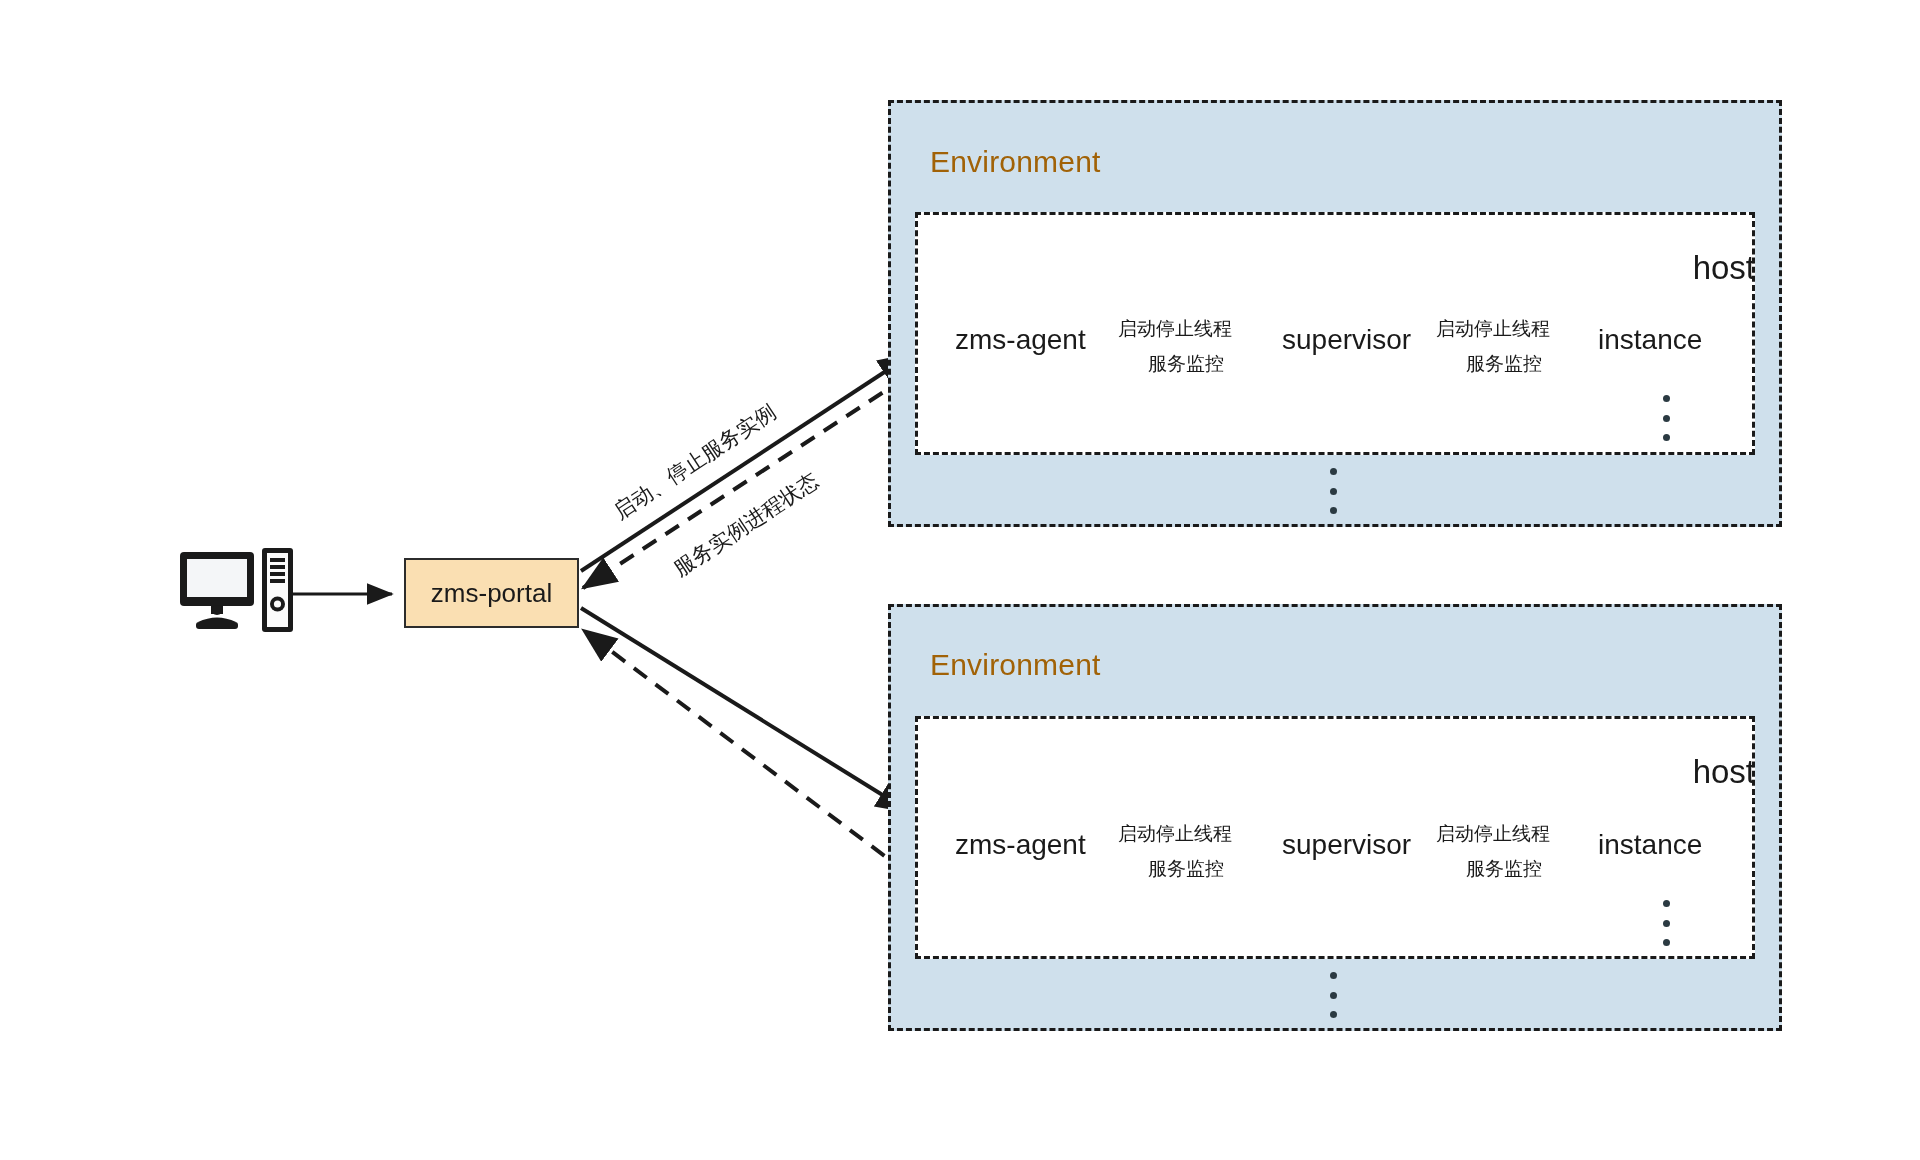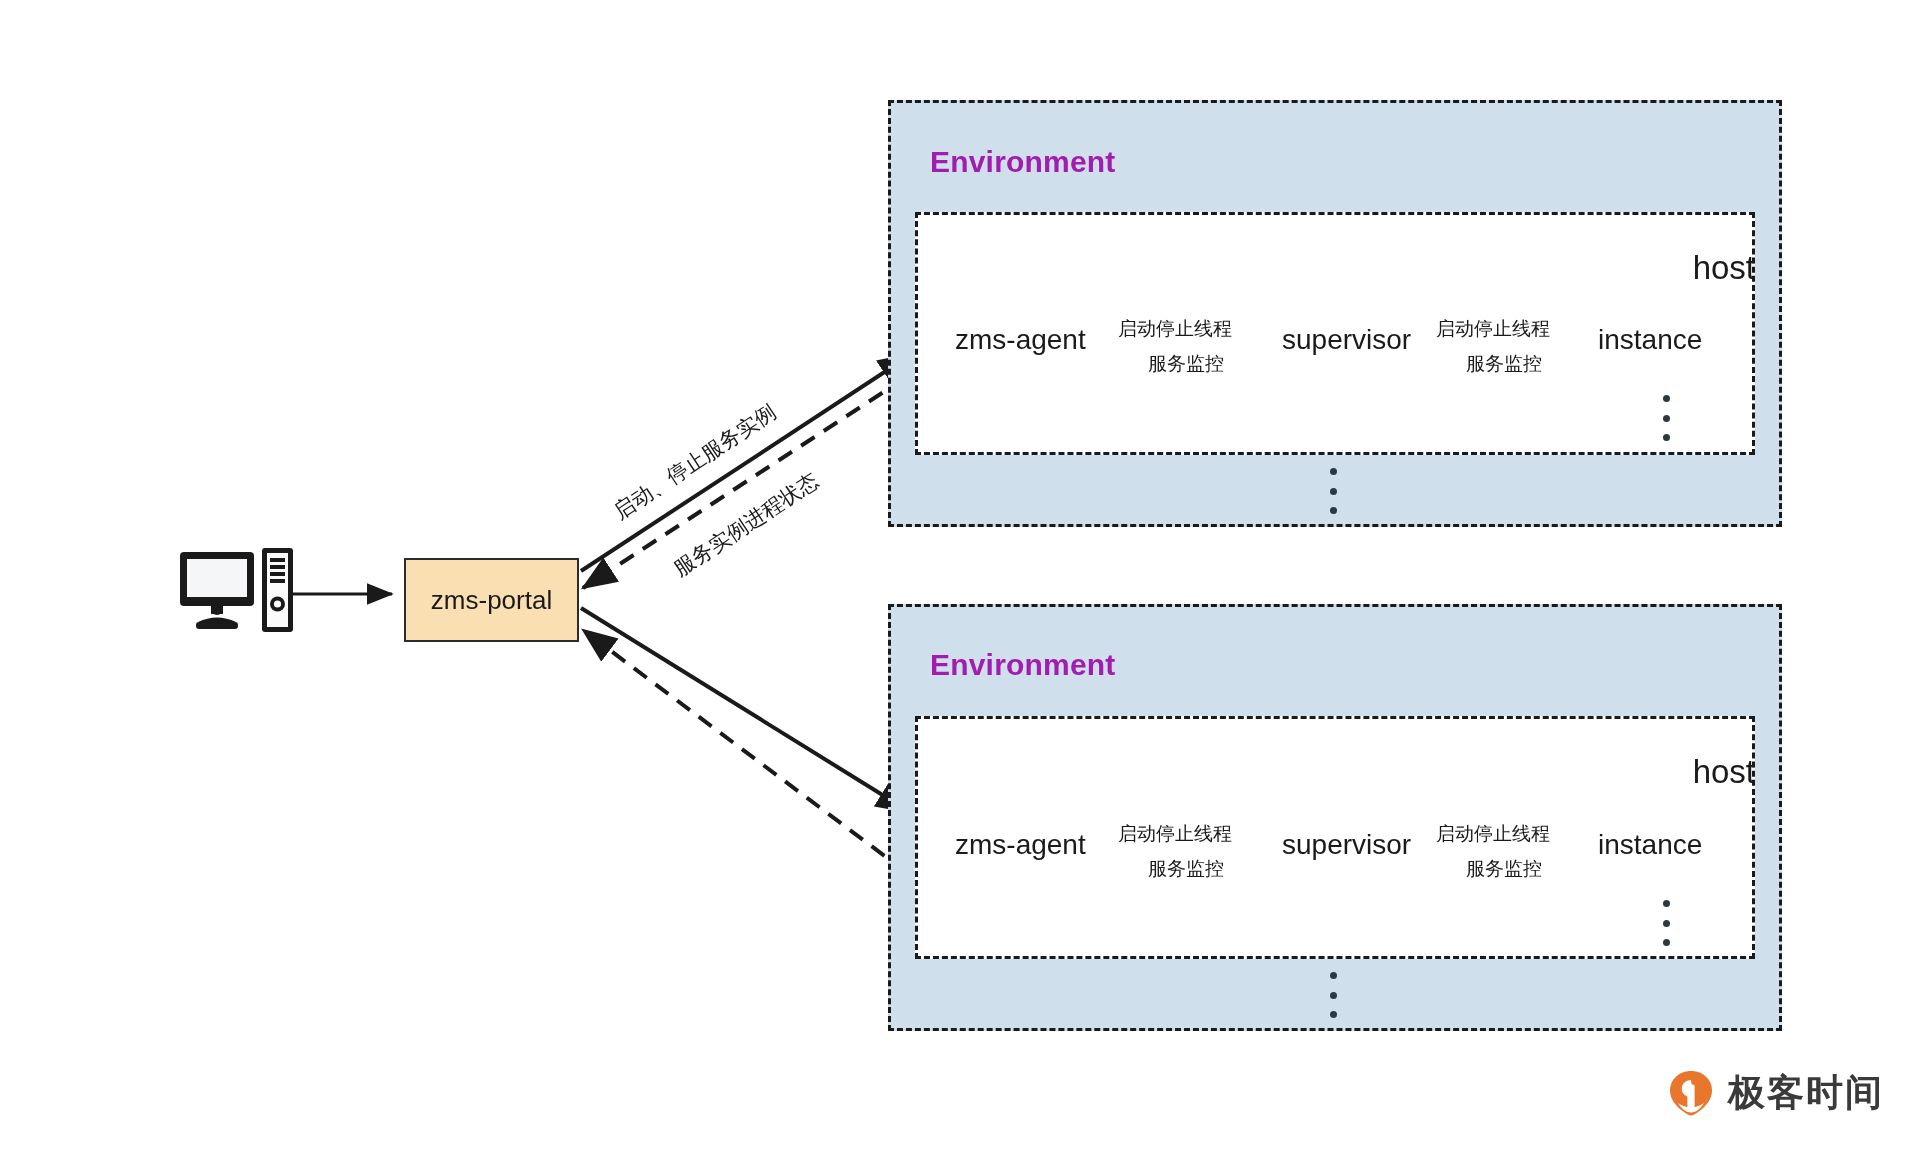--- a/index.html
+++ b/index.html
@@ -32,24 +32,23 @@
   
   .env-box {
     position: absolute;
     background: #cfe0ec;
     border: 3px dashed #1a1a1a;
     box-sizing: border-box;
   }
   .env-title {
     position: absolute;
     font-size: 30px;
-    color: #a21caf;
+    color: #a16207;
     letter-spacing: 0.2px;
     white-space: nowrap;
-    font-weight: bold;
   }
   .host-box {
     position: absolute;
     background: #ffffff;
     border: 3px dashed #1a1a1a;
     box-sizing: border-box;
   }
   .host-title {
     position: absolute;
     width: 100%;
@@ -193,21 +192,21 @@
         <rect x="92" y="10" width="15" height="4" fill="#1a1a1a"></rect>
         <rect x="92" y="17" width="15" height="4" fill="#1a1a1a"></rect>
         <rect x="92" y="24" width="15" height="4" fill="#1a1a1a"></rect>
         <rect x="92" y="31" width="15" height="4" fill="#1a1a1a"></rect>
         <circle cx="99.5" cy="56" r="7.5" fill="#1a1a1a"></circle>
         <circle cx="99.5" cy="56" r="3.6" fill="#fbfbfb"></circle>
       </g>
     </svg>
   </div>
 
-  <div class="portal-box" style="left:404px; top:558px; width:175px; height:84px;">
+  <div class="portal-box" style="left:404px; top:558px; width:175px; height:70px;">
     <span>zms-portal</span>
   </div>
 
   <div class="diag-label" style="left:616px; top:500px; transform: rotate(-33.5deg);">启动、停止服务实例</div>
   <div class="diag-label" style="left:676px; top:557px; transform: rotate(-33.5deg);">服务实例进程状态</div>
 
   <div class="env-box" style="left:888px; top:100px; width:894px; height:427px;">
   </div>
   <div class="env-title" style="left:930px; top:145px;">Environment</div>
 
@@ -256,22 +255,14 @@
     <span></span>
       <span></span>
       <span></span>
   </div>
   <div class="vdots" style="left:1330px; top:972px;">
     <span></span>
       <span></span>
       <span></span>
   </div>
 
-  <div class="logo" style="left:1668px; top:1068px;">
-    <svg width="46" height="48" viewBox="0 0 46 48">
-      <path d="M23 2 C11 2 2 10.5 2 21.5 C2 30 7.5 36.5 14.5 42 C18 44.7 21 46.5 23 46.5 C25 46.5 28 44.7 31.5 42 C38.5 36.5 44 30 44 21.5 C44 10.5 35 2 23 2 Z" fill="#e8762c"></path>
-      <path d="M23 11 C17.8 11 13.8 14.7 13.8 19.6 C13.8 23.4 16.1 26.4 19.4 27.6 L19.4 39.5 C19.4 40.6 20.2 41.4 21.2 41.4 L24.8 41.4 C25.8 41.4 26.6 40.6 26.6 39.5 L26.6 17.2 C26.6 16.2 25.8 15.4 24.8 15.4 L23.6 15.4" fill="#ffffff"></path>
-      <path d="M10 34 C14 40.5 18.5 43.5 23 43.5 C27.5 43.5 32 40.5 36 34 C32 37 27.5 38.4 23 38.4 C18.5 38.4 14 37 10 34 Z" fill="#ffffff"></path>
-    </svg>
-    <span class="logo-text">极客时间</span>
-  </div>
 
 </div>
 
 </body></html>

